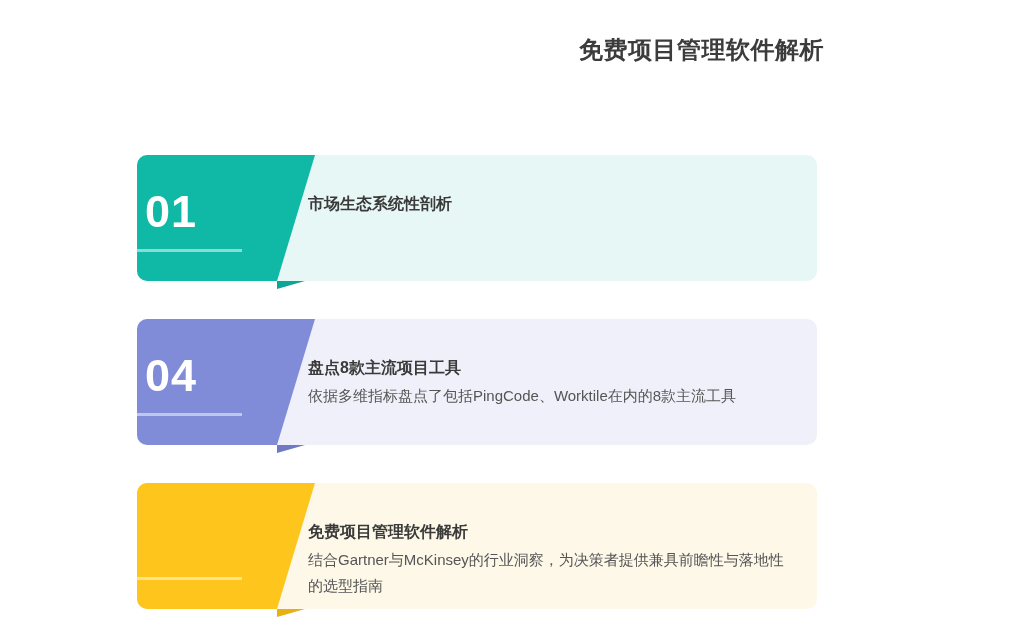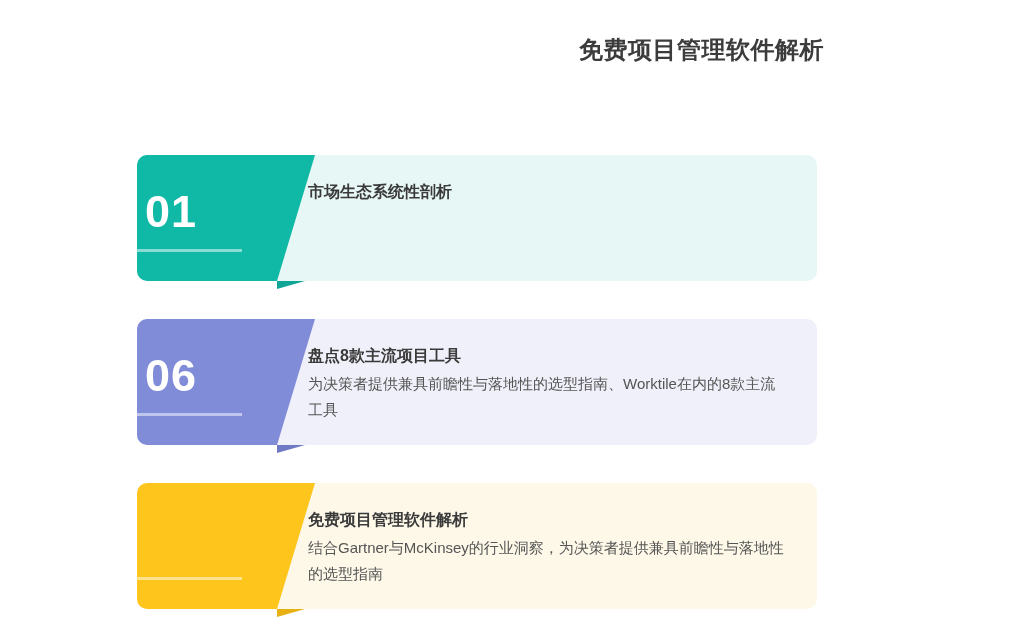--- a/index.html
+++ b/index.html
@@ -92,21 +92,21 @@
     width: 105px;
     height: 3px;
     z-index: 2;
     opacity: 0.5;
     background: #ffffff;
   }
 
   .card-text {
     position: absolute;
     left: 171px;
-    top: 25px;
+    top: 37px;
     width: 480px;
   }
 
   .card-heading {
     font-size: 16px;
     font-weight: bold;
     color: #3a3a3a;
     line-height: 24px;
     margin-bottom: 3px;
   }
@@ -143,25 +143,25 @@
     </div>
 
     <div class="card">
       <div class="card-bg" style="background: rgb(240, 240, 250);"></div>
       <div class="badge">
         <svg width="200" height="135" viewBox="0 0 200 135">
           <path d="M10,0 H178 L140,126 H10 A10,10 0 0 1 0,116 V10 A10,10 0 0 1 10,0 Z" fill="#808cd8"></path>
           <path d="M140,126 L168,126 L140,134 Z" fill="#7079c4"></path>
         </svg>
       </div>
-      <div class="badge-number">06</div>
+      <div class="badge-number">04</div>
       <div class="badge-underline"></div>
       <div class="card-text">
         <div class="card-heading">盘点8款主流项目工具</div>
-        <div class="card-desc">为决策者提供兼具前瞻性与落地性的选型指南、Worktile在内的8款主流工具</div>
+        <div class="card-desc">依据多维指标盘点了包括PingCode、Worktile在内的8款主流工具</div>
       </div>
     </div>
 
     <div class="card">
       <div class="card-bg" style="background: rgb(253, 248, 232);"></div>
       <div class="badge">
         <svg width="200" height="135" viewBox="0 0 200 135">
           <path d="M10,0 H178 L140,126 H10 A10,10 0 0 1 0,116 V10 A10,10 0 0 1 10,0 Z" fill="#fec51c"></path>
           <path d="M140,126 L168,126 L140,134 Z" fill="#e8b112"></path>
         </svg>

